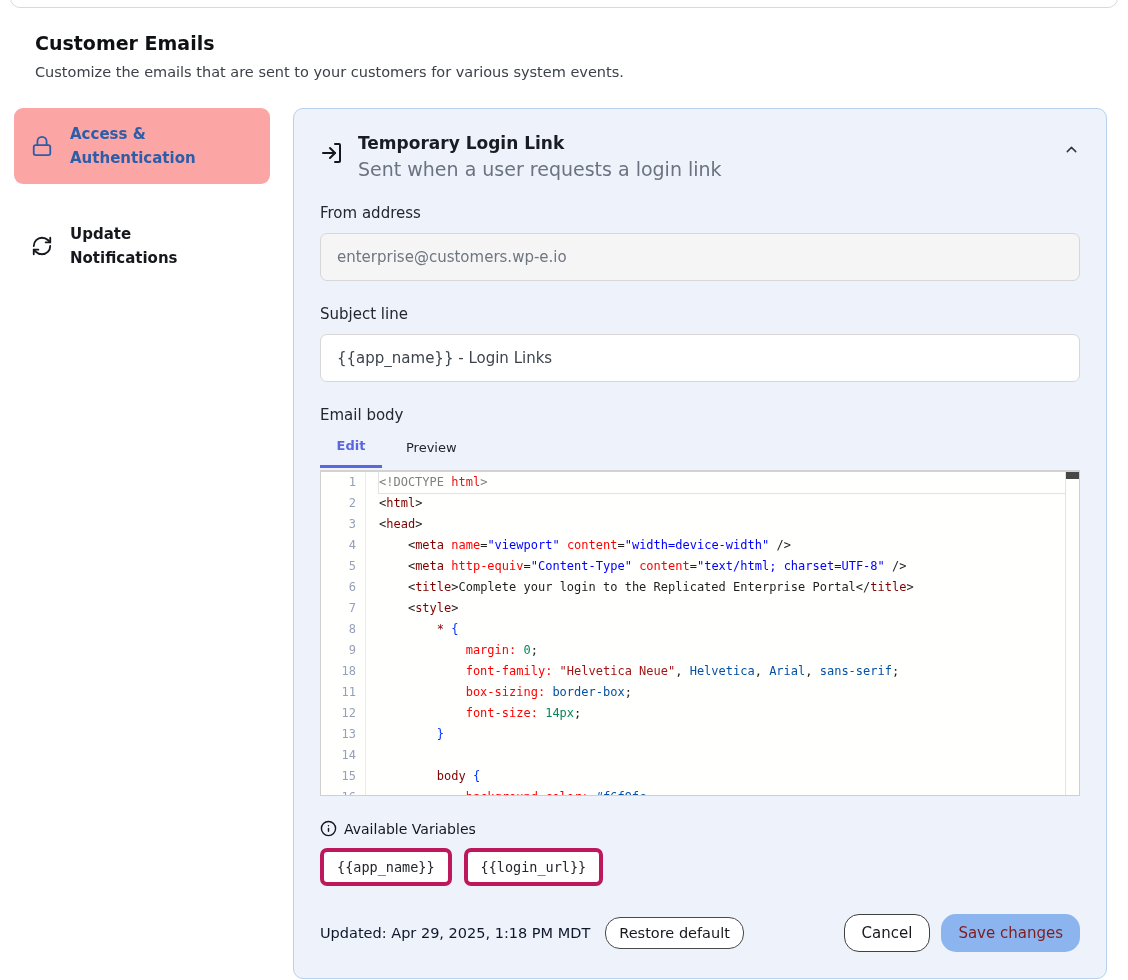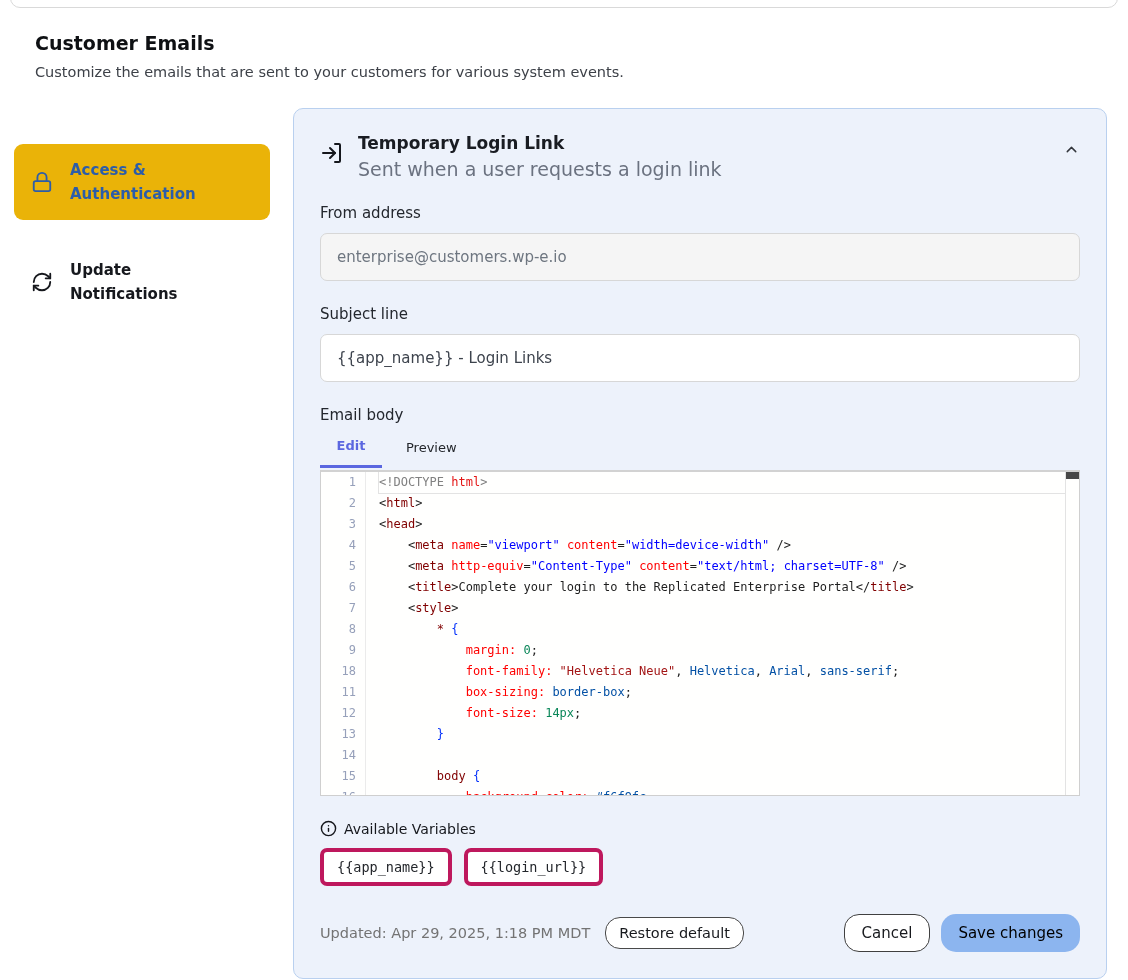--- a/index.html
+++ b/index.html
@@ -15,21 +15,21 @@
   .page-head{ padding:32px 35px 0 35px; }
   .page-title{ font-size:19px; font-weight:700; color:#0e1013; }
   .page-sub{ font-size:14.5px; color:#3d4148; margin-top:10px; }
   .layout{ display:flex; align-items:flex-start; padding:28px 21px 0 14px; gap:23px; }
 
   
   .sidebar{ width:256px; flex:none; }
   .side-item{ display:flex; align-items:center; gap:16px; padding:14px 16px; border-radius:9px;
     font-size:15px; font-weight:600; cursor:pointer; }
   .side-item + .side-item{ margin-top:24px; }
-  .side-item.active{ background:#eab308; color:#2c5da9;margin-top:36px; }
+  .side-item.active{ background:#fca5a5; color:#2c5da9; }
   .side-item .lbl{ max-width:150px; line-height:1.6; }
   .side-icon{ width:24px; height:24px; flex:none; display:flex; align-items:center; justify-content:center; }
 
   
   .panel{ flex:1; background:#edf2fb; border:1px solid #b9d0ef; border-radius:10px; padding:24px 26px 26px; }
   .panel-head{ display:flex; align-items:flex-start; }
   .panel-head .hicon{ width:24px; height:24px; margin:8px 14px 0 0; color:#15171c; }
   .panel-title{ font-size:17px; font-weight:700; color:#191c22; }
   .panel-sub{ font-size:19px; color:#6b7280; margin-top:5px; }
   .collapse-btn{ margin-left:auto; margin-top:8px; background:none; border:none; cursor:pointer; color:#33363c; }
@@ -64,25 +64,25 @@
   
   .vars-row{ display:flex; align-items:center; gap:7px; margin-top:24px; }
   .vars-label{ font-size:14px; color:#15171c; }
   .info-ic{ width:17px; height:17px; color:#15171c; }
   .chips{ display:flex; gap:12px; margin-top:11px; }
   .chip{ font-family:"DejaVu Sans Mono","Liberation Mono",monospace; font-size:13.5px; color:#23262b;
     background:#fff; border:4px solid #be185d; border-radius:7px; padding:7px 13px; cursor:pointer; }
 
   
   .footer{ display:flex; align-items:center; margin-top:28px; }
-  .updated{ font-size:14.5px; color:#737373; }
+  .updated{ font-size:14.5px; color:#0f172a; }
   .btn{ font-family:inherit; cursor:pointer; border-radius:15px; font-size:14.5px; }
   .btn-restore{ margin-left:15px; background:#fff; border:1px solid #494949; padding:7px 13px; color:#17191d; }
   .btn-cancel{ margin-left:auto; background:#fff; border:1.5px solid #404040; padding:9px 17px; font-size:15px; color:#17191d; }
-  .btn-save{ margin-left:11px; background:#8cb5ef; border:none; padding:10px 17px; font-size:15px; color:#000000;text-align:right; }
+  .btn-save{ margin-left:11px; background:#8cb5ef; border:none; padding:10px 17px; font-size:15px; color:#7f1d1d;text-align:right; }
   svg{ display:block; }
 </style>
 </head>
 <body>
 
 <div class="top-card-remnant"></div>
 
 <div class="page-head">
   <div class="page-title">Customer Emails</div>
   <div class="page-sub">Customize the emails that are sent to your customers for various system events.</div>

